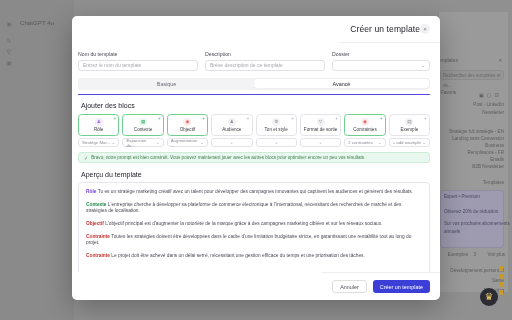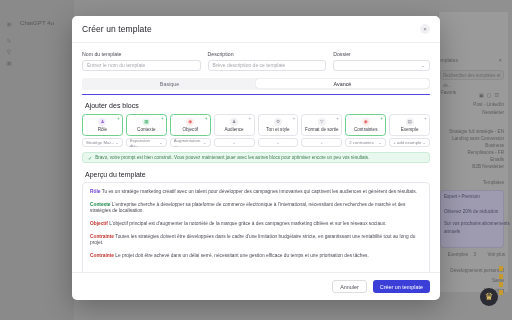--- a/index.html
+++ b/index.html
@@ -59,21 +59,21 @@
   .bg-tb-avatar {
     position: absolute; right: 6px; top: 16px; width: 11px; height: 11px; border-radius: 50%;
     background: #2f6fe0; border: 2px solid #bcd0f5;
   }
 
   
   .modal {
     position: absolute; left: 72px; top: 16px; width: 368px; height: 284px;
     background: #ffffff; border-radius: 5px;
     box-shadow: 0 8px 28px rgba(0,0,0,.28);
-    display: flex; flex-direction: column; overflow: hidden;
+    display: flex; flex-direction: column; overflow: hidden; align-items: flex-end;
   }
   .modal-head {
     height: 27px; display: flex; align-items: center; justify-content: space-between;
     padding: 0 10px; border-bottom: 1px solid #ededf0; flex: 0 0 auto;
   }
   .modal-title { font-size: 8.5px; color: #23242a; letter-spacing: .1px; }
   .modal-close {
     width: 10px; height: 10px; border-radius: 50%; background: #f1f1f4;
     color: #7b7b85; font-size: 6px; line-height: 10px; text-align: center; cursor: pointer;
   }

